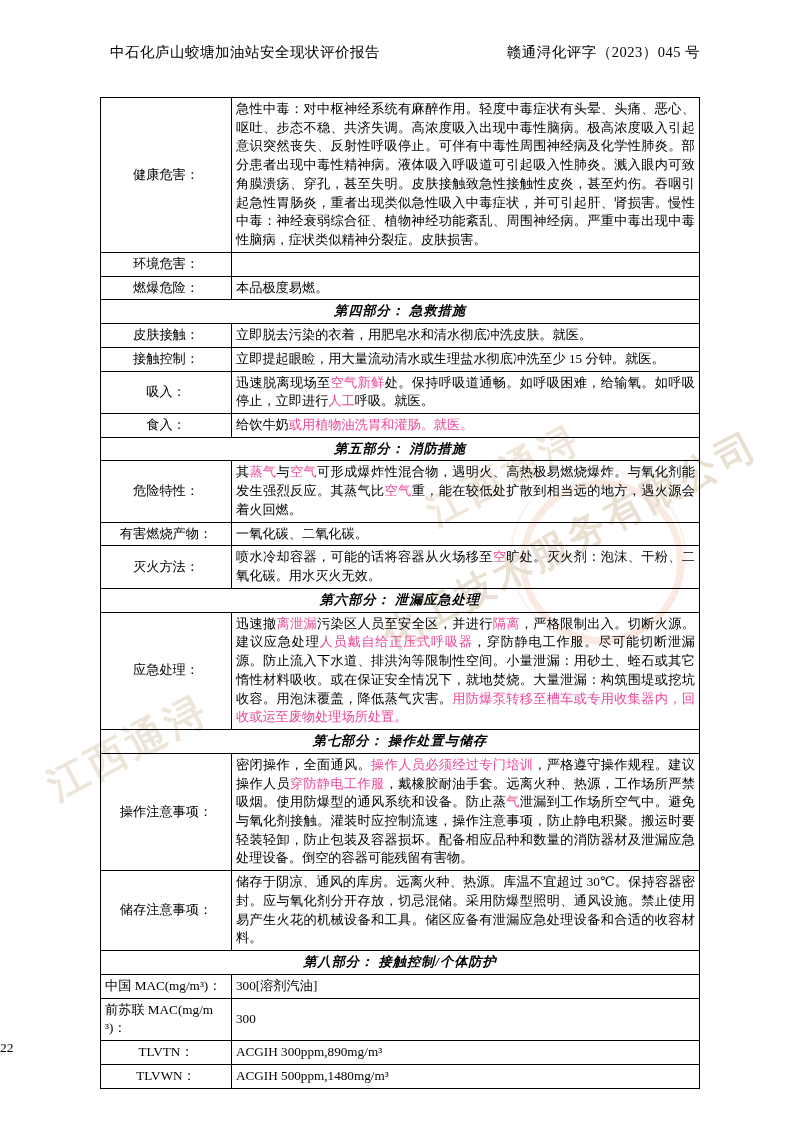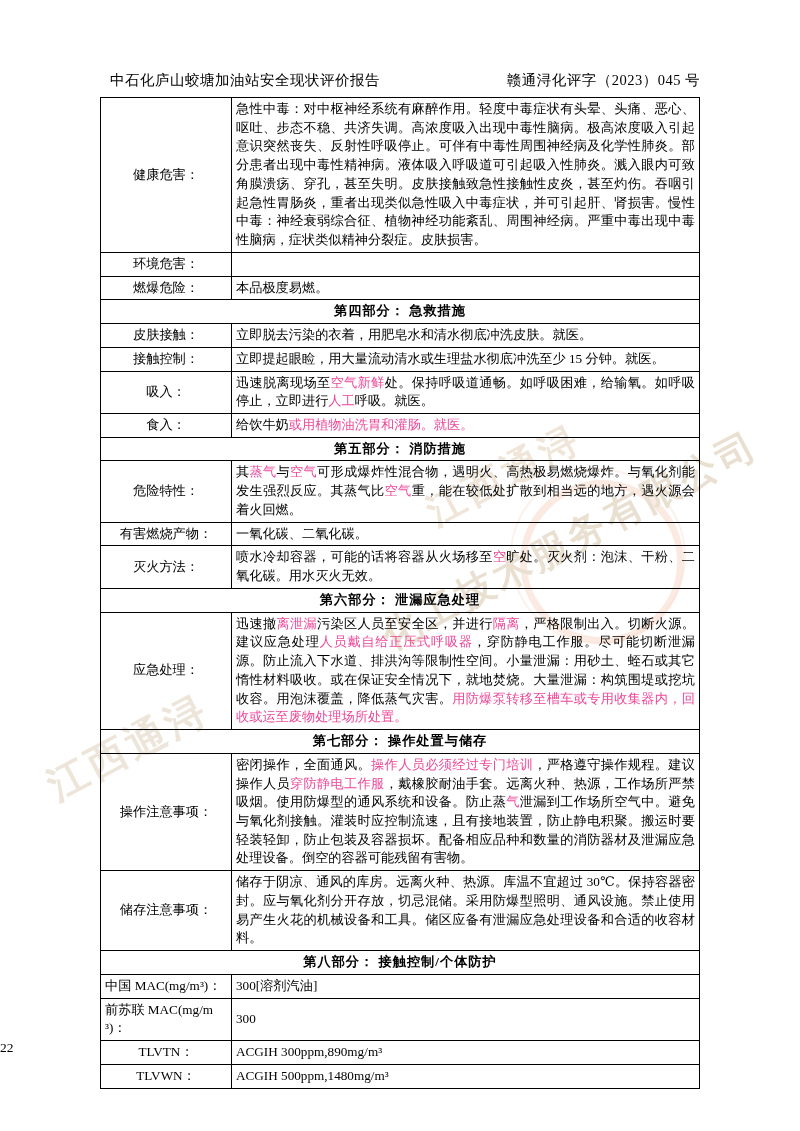--- a/index.html
+++ b/index.html
@@ -73,21 +73,21 @@
   }
   .wm2 .wm-text {
     font-size: 40px;
     color: #dccdb4;
     transform: rotate(-28deg);
   }
 
   
   .hdr {
     position: absolute;
-    top: 71px;
+    top: 43px;
     left: 0;
     width: 800px;
     height: 26px;
     z-index: 2;
   }
   .hdr-left {
     position: absolute;
     left: 110px;
     top: 0;
     font-size: 14.5px;
@@ -128,20 +128,21 @@
   }
   td.val {
     text-align: justify;
     text-justify: inter-ideograph;
     margin-top: 48px;
   }
   td.sect {
     text-align: center;
     font-weight: bold;
     letter-spacing: 1px;
+    font-style: italic;
   }
   .red { color: #ec4899; }
   td.lbl-left {
     text-align: left;
     padding-left: 3px;
   }
 
   .pagenum {
     position: absolute;
     top: 1040px;
@@ -226,21 +227,21 @@
           </tr>
           <tr>
             <td class="lbl">应急处理：</td>
             <td class="val"><span>迅速撤</span><span class="red">离泄漏</span><span>污染区人员至安全区，并进行</span><span class="red">隔离</span><span>，严格限制出入。切断火源。建议应急处理</span><span class="red">人员戴自给正压式呼吸器</span><span>，穿防静电工作服。尽可能切断泄漏源。防止流入下水道、排洪沟等限制性空间。小量泄漏：用砂土、蛭石或其它惰性材料吸收。或在保证安全情况下，就地焚烧。大量泄漏：构筑围堤或挖坑收容。用泡沫覆盖，降低蒸气灾害。</span><span class="red">用防爆泵转移至槽车或专用收集器内，回收或运至废物处理场所处置。</span></td>
           </tr>
           <tr>
             <td class="sect" colspan="2">第七部分：  操作处置与储存</td>
           </tr>
           <tr>
             <td class="lbl">操作注意事项：</td>
-            <td class="val"><span>密闭操作，全面通风。</span><span class="red">操作人员必须经过专门培训</span><span>，严格遵守操作规程。建议操作人员</span><span class="red">穿防静电工作服</span><span>，戴橡胶耐油手套。远离火种、热源，工作场所严禁吸烟。使用防爆型的通风系统和设备。防止蒸</span><span class="red">气</span><span>泄漏到工作场所空气中。避免与氧化剂接触。灌装时应控制流速，且有接地装置，防止静电积聚。搬运时要轻装轻卸，防止包装及容器损坏。配备相应品种和数量的消防器材及泄漏应急处理设备。倒空的容器可能残留有害物。</span></td>
+            <td class="val"><span>密闭操作，全面通风。</span><span class="red">操作人员必须经过专门培训</span><span>，严格遵守操作规程。建议操作人员</span><span class="red">穿防静电工作服</span><span>，戴橡胶耐油手套。远离火种、热源，工作场所严禁吸烟。使用防爆型的通风系统和设备。防止蒸</span><span class="red">气</span><span>泄漏到工作场所空气中。避免与氧化剂接触。灌装时应控制流速，操作注意事项，防止静电积聚。搬运时要轻装轻卸，防止包装及容器损坏。配备相应品种和数量的消防器材及泄漏应急处理设备。倒空的容器可能残留有害物。</span></td>
           </tr>
           <tr>
             <td class="lbl">储存注意事项：</td>
             <td class="val">储存于阴凉、通风的库房。远离火种、热源。库温不宜超过 30℃。保持容器密封。应与氧化剂分开存放，切忌混储。采用防爆型照明、通风设施。禁止使用易产生火花的机械设备和工具。储区应备有泄漏应急处理设备和合适的收容材料。</td>
           </tr>
           <tr>
             <td class="sect" colspan="2">第八部分：  接触控制/个体防护</td>
           </tr>
           <tr>
             <td class="lbl lbl-left">中国 MAC(mg/m³)：</td>

